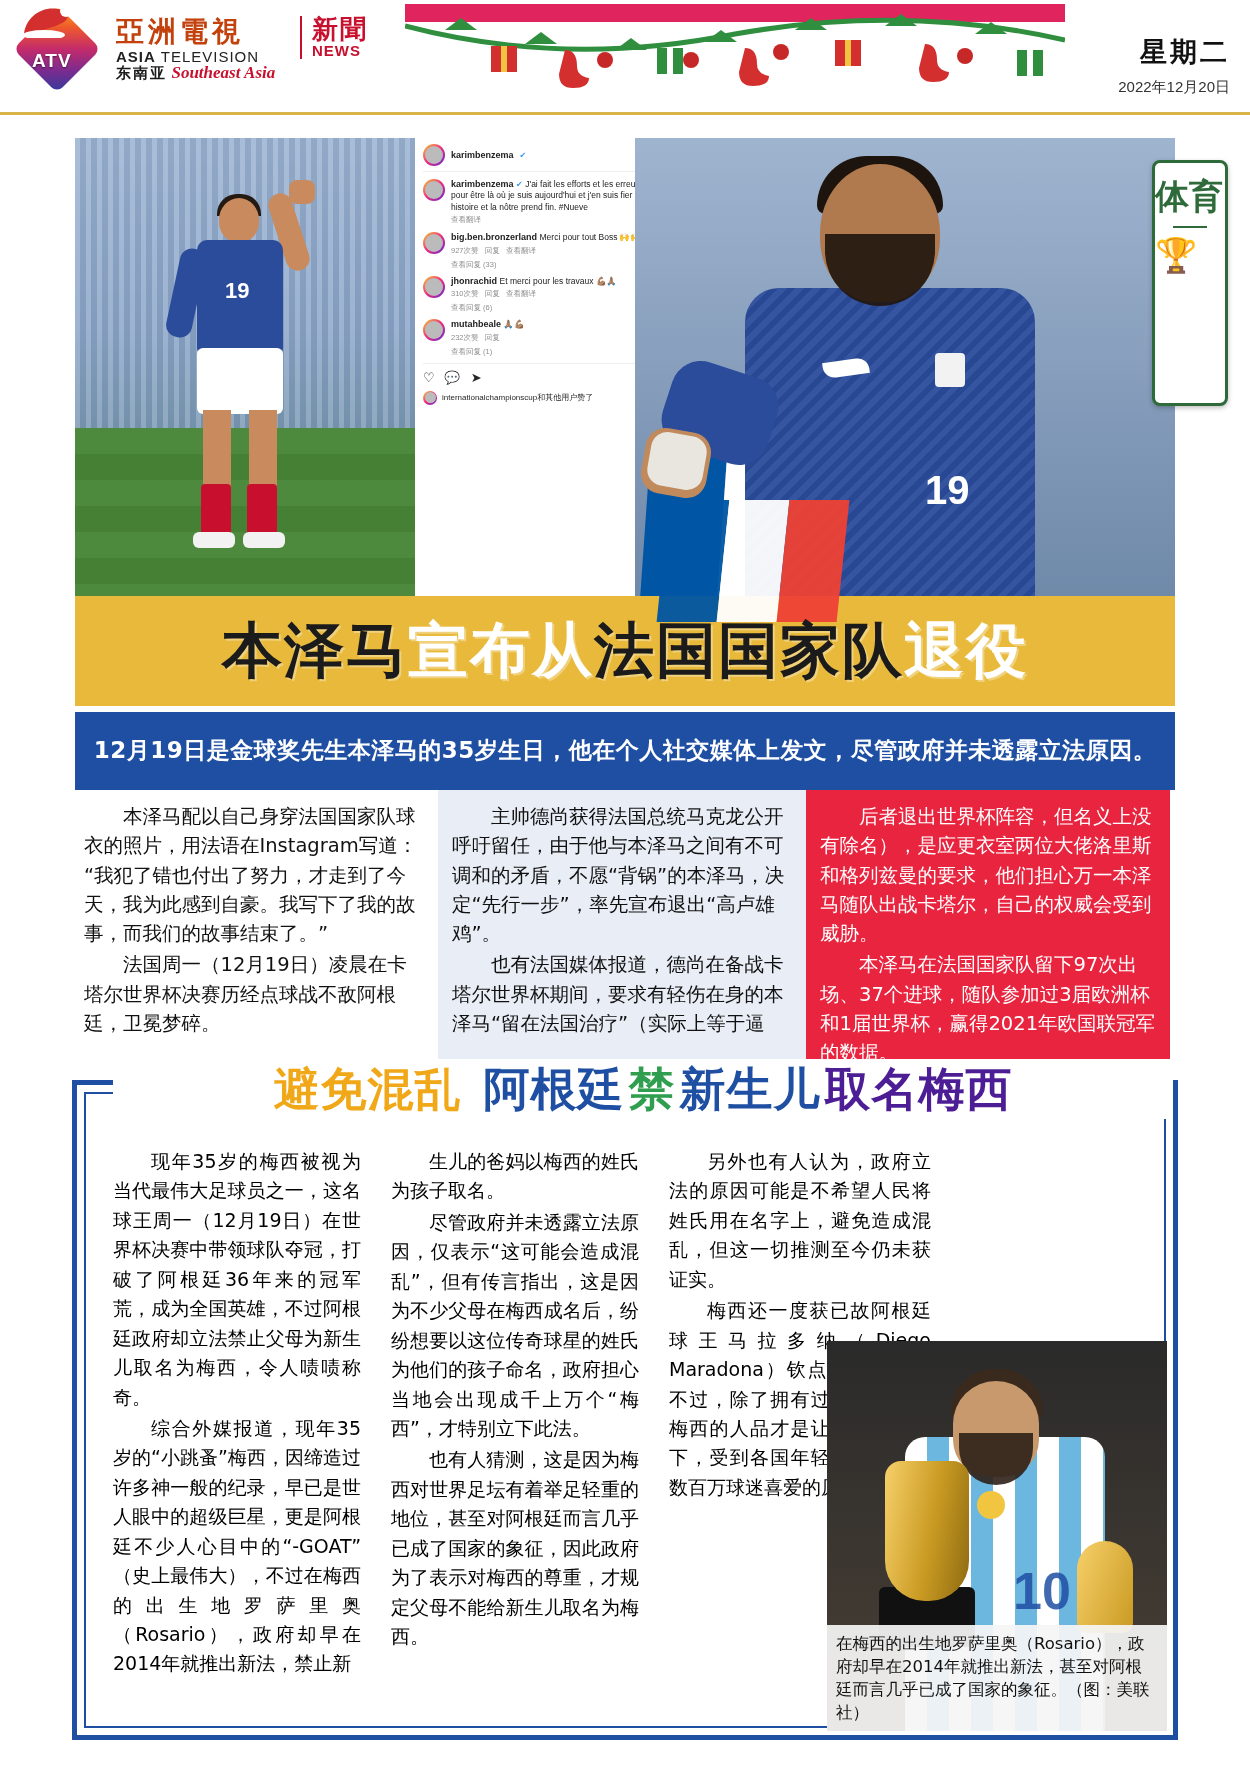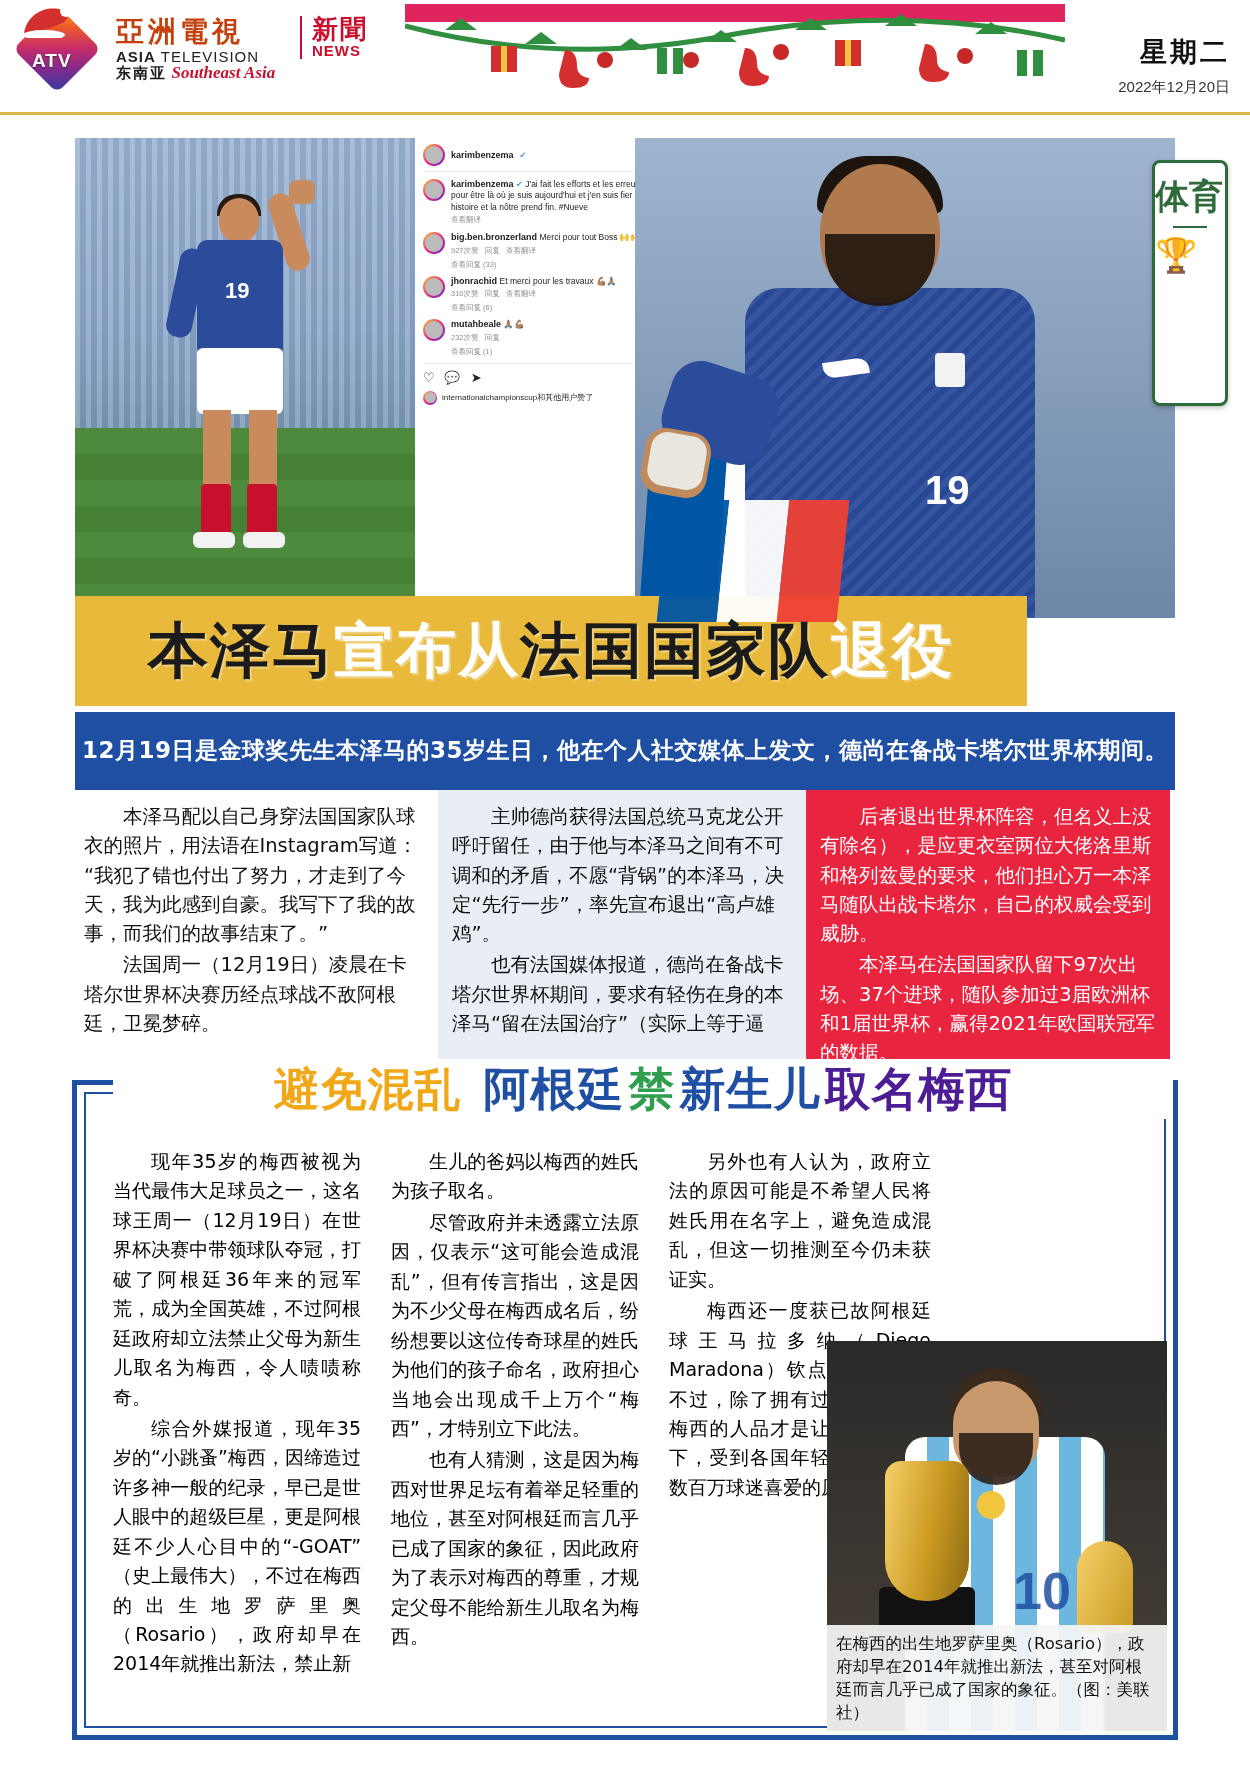--- a/index.html
+++ b/index.html
@@ -138,21 +138,21 @@
   }
   .sports-badge .t{
     font-size:34px;font-weight:bold;color:#2f6b3a;line-height:1.15;margin-top:14px;
     font-family:"DejaVu Sans","Liberation Sans",sans-serif;
   }
   .sports-badge .sep{width:34px;height:2px;background:#2f6b3a;margin:10px auto;}
   .sports-badge .trophy{font-size:34px;color:#2f6b3a;line-height:1;}
 
   
   .headline{
-    position:absolute;left:75px;top:596px;width:952px;height:110px;
+    position:absolute;left:75px;top:596px;width:1100px;height:110px;
     background:#e8b93a;display:flex;align-items:center;justify-content:center;
   }
   .headline-flag{
     position:absolute;left:588px;top:-96px;width:180px;height:122px;display:flex;transform:skewX(-6deg);opacity:.95;
   }
   .headline-flag div{flex:1;}
   .hl-text{
     position:relative;z-index:3;font-size:60px;font-weight:bold;letter-spacing:2px;white-space:nowrap;
     font-family:"DejaVu Sans","Liberation Sans",sans-serif;
     text-shadow:2px 2px 0 rgba(255,255,255,.35);
@@ -445,21 +445,21 @@
       <div style="background:#0055a4"></div>
         <div style="background:#ffffff"></div>
         <div style="background:#ef4135"></div>
     </div>
     <div class="hl-text">
       <span class="hl-b">本泽马</span><span class="hl-w">宣布从</span><span class="hl-b">法国国家队</span><span class="hl-w">退役</span>
     </div>
   </div>
 
   <div class="lead">
-    <p>12月19日是金球奖先生本泽马的35岁生日，他在个人社交媒体上发文，德尚在备战卡塔尔世界杯期间。</p>
+    <p>12月19日是金球奖先生本泽马的35岁生日，他在个人社交媒体上发文，尽管政府并未透露立法原因。</p>
   </div>
 
   <div class="cols">
     <div class="col c1">
       <p>本泽马配以自己身穿法国国家队球衣的照片，用法语在Instagram写道：“我犯了错也付出了努力，才走到了今天，我为此感到自豪。我写下了我的故事，而我们的故事结束了。”</p>
       <p>法国周一（12月19日）凌晨在卡塔尔世界杯决赛历经点球战不敌阿根廷，卫冕梦碎。</p>
     </div>
     <div class="col c2">
       <p>主帅德尚获得法国总统马克龙公开呼吁留任，由于他与本泽马之间有不可调和的矛盾，不愿“背锅”的本泽马，决定“先行一步”，率先宣布退出“高卢雄鸡”。</p>
       <p>也有法国媒体报道，德尚在备战卡塔尔世界杯期间，要求有轻伤在身的本泽马“留在法国治疗”（实际上等于逼</p>

